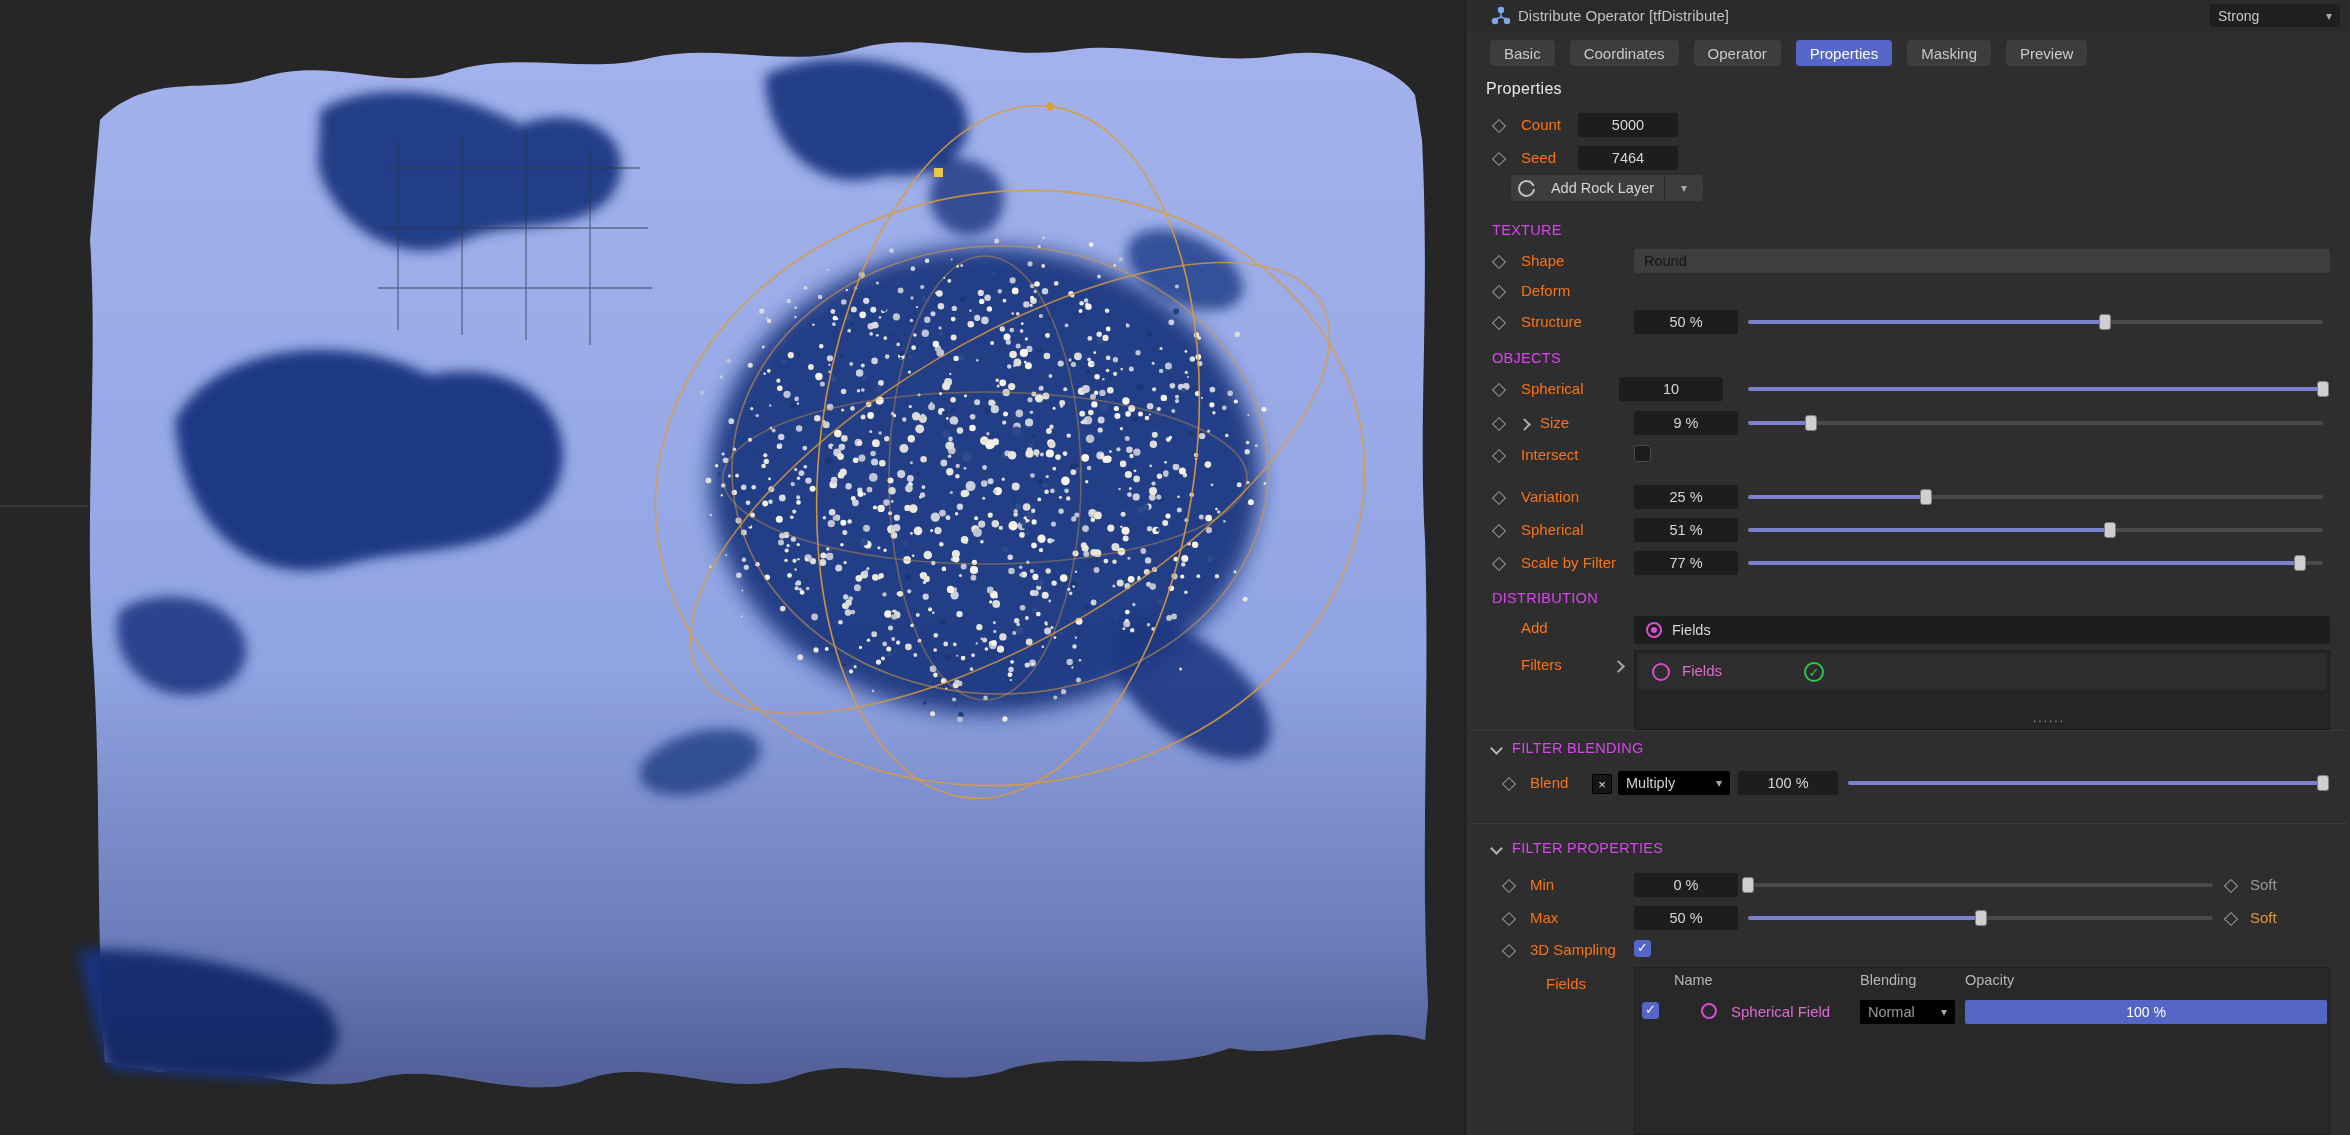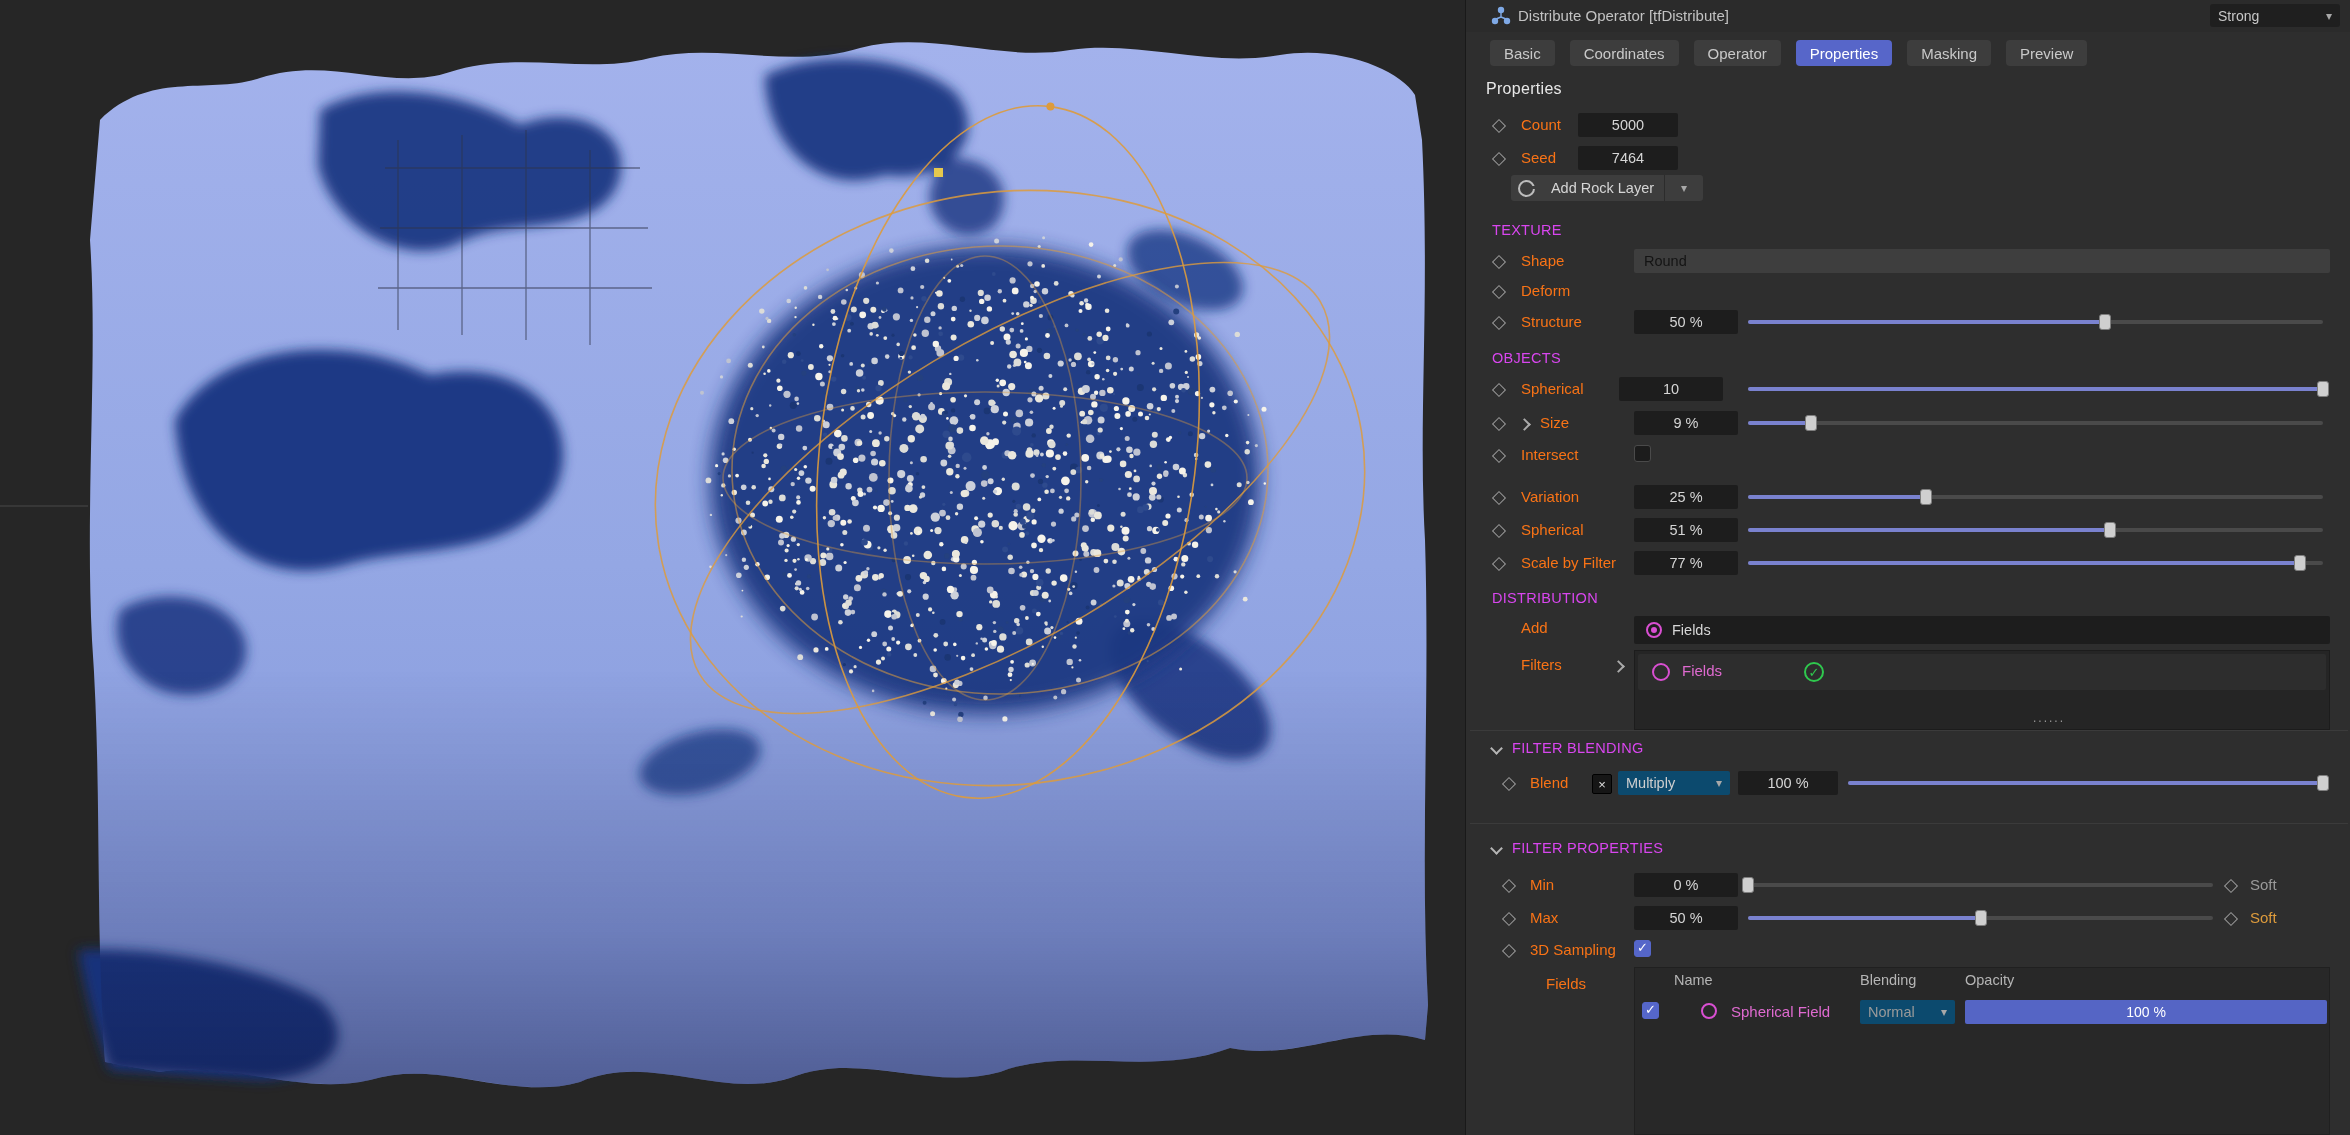--- a/index.html
+++ b/index.html
@@ -6,21 +6,21 @@
   .stage{position:relative;width:2350px;height:1135px;background:#262626;overflow:hidden;}
   
   .viewport{position:absolute;left:0;top:0;width:1465px;height:1135px;}
   
   .panel{position:absolute;left:1465px;top:0;width:885px;height:1135px;background:#2e2e2e;border-left:1px solid #191919;box-sizing:border-box;}
   .row{position:absolute;left:0;right:0;height:28px;}
   .lbl{position:absolute;top:4px;font-size:15px;color:#f97316;white-space:nowrap;}
   .dia{position:absolute;top:9px;width:8px;height:8px;border:1px solid #9a9a9a;transform:rotate(45deg);background:transparent;}
   .field{position:absolute;top:1px;height:24px;background:#1d1d1d;border-radius:2px;color:#d6d6d6;font-size:14.5px;display:flex;align-items:center;justify-content:center;box-sizing:border-box;}
   .cycle{background:#3e3e3e;color:#141414;justify-content:flex-start;padding-left:10px;}
-  .dropdown{position:absolute;top:1px;height:24px;background:#0c4a6e;border-radius:2px;color:#cfcfcf;font-size:14.5px;display:flex;align-items:center;padding:0 8px;box-sizing:border-box;}
+  .dropdown{position:absolute;top:1px;height:24px;background:#000000;border-radius:2px;color:#cfcfcf;font-size:14.5px;display:flex;align-items:center;padding:0 8px;box-sizing:border-box;}
   .dropdown .caret{margin-left:auto;}
   .caret{color:#a8a8a8;font-size:12px;line-height:1;}
   .caret::after{content:"\25BE";}
   .slider{position:absolute;top:1px;height:24px;}
   .slider .track{position:absolute;left:0;right:0;top:10px;height:4px;background:#4a4a4a;border-radius:2px;}
   .slider .fill{position:absolute;left:0;top:10px;height:4px;background:#7a82cf;border-radius:2px;width:calc(var(--p)*1%);}
   .slider .knob{position:absolute;top:4px;left:calc(var(--p)*1%);width:12px;height:16px;margin-left:-6px;background:#cfcfcf;border:1px solid #7e7e7e;border-radius:3px;box-sizing:border-box;}
   .sec{position:absolute;font-size:14.5px;font-weight:normal;color:#d946ef;letter-spacing:.3px;white-space:nowrap;}
   .cb{position:absolute;top:3px;width:17px;height:17px;background:#1c1c1c;border:1px solid #4a4a4a;border-radius:3px;box-sizing:border-box;}
   .cb.checked{background:#5566c9;border-color:#5566c9;}

